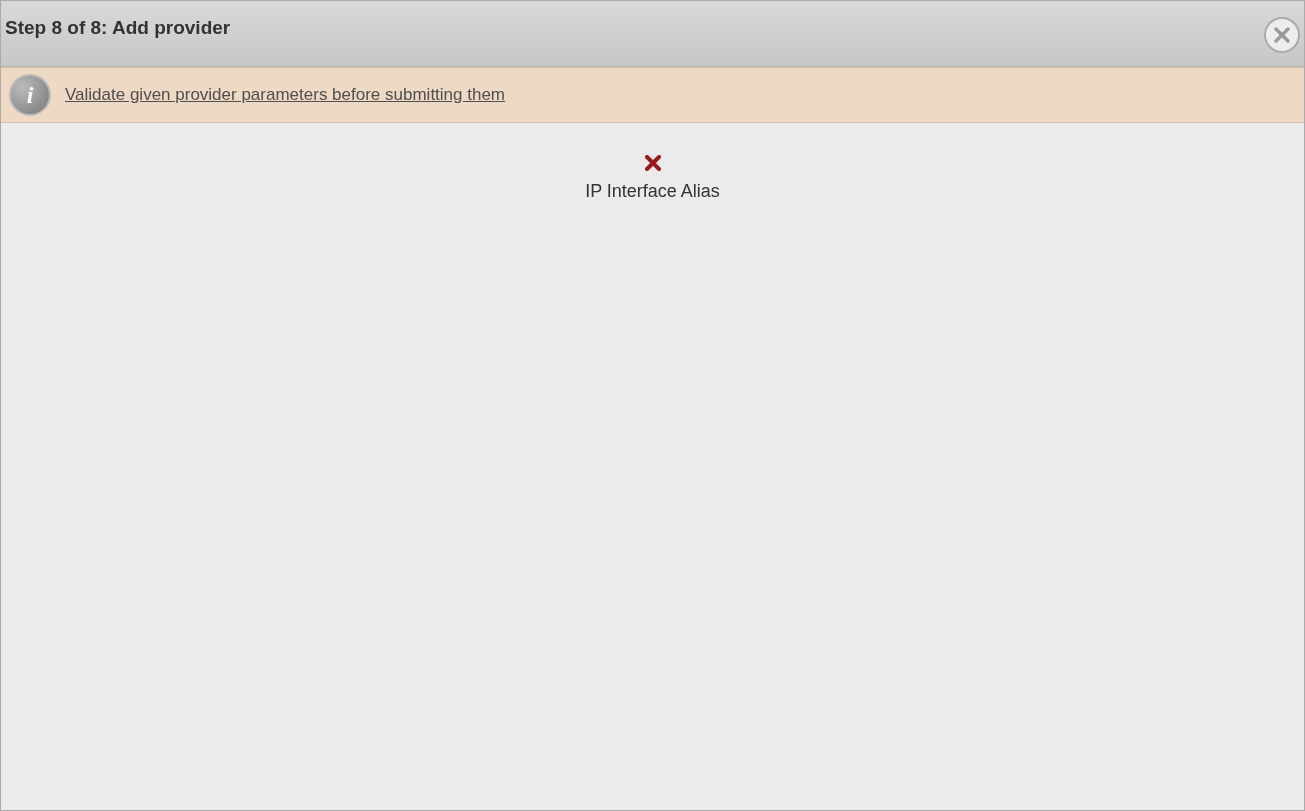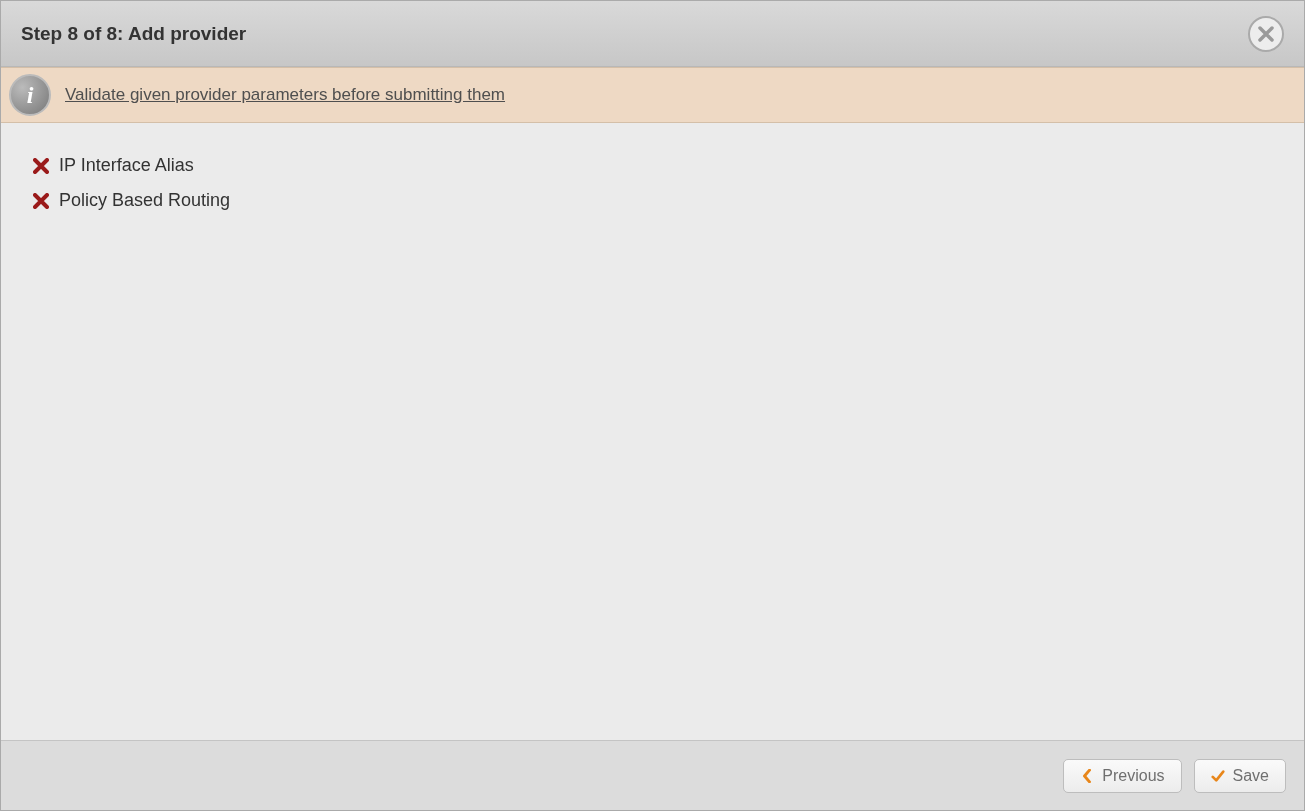--- a/index.html
+++ b/index.html
@@ -23,23 +23,23 @@
       background: #ebebeb;
       border: 1px solid #aaa;
       display: flex;
       flex-direction: column;
     }
 
     
     .dialog-header {
       background: linear-gradient(to bottom, #d9d9d9 0%, #c7c7c7 100%);
       border-bottom: 1px solid #b8b8b8;
-      padding: 16px 20px;
-      display: flex;
-      align-items: center;
+      padding: 16px 4px;
+      display: flex;
+      align-items: flex-start;
       justify-content: space-between;
       height: 66px;
     }
 
     .dialog-title {
       font-size: 19px;
       font-weight: bold;
       color: #333;
     }
 
@@ -106,20 +106,21 @@
       padding: 32px 32px;
       background: #ebebeb;
       overflow: auto;
     }
 
     .val-item {
       display: flex;
       align-items: center;
       gap: 10px;
       margin-bottom: 14px;
+      flex-direction: column;
     }
 
     .val-item .x-icon {
       width: 16px;
       height: 16px;
       display: flex;
       align-items: center;
       justify-content: center;
       color: #9a1a1a;
       font-weight: bold;
@@ -192,46 +193,17 @@
 
     <div class="val-item">
       <span class="x-icon">
         <svg viewBox="0 0 16 16" width="16" height="16">
           <path d="M2 2 L14 14 M14 2 L2 14" stroke="#9a1a1a" stroke-width="4" stroke-linecap="round"></path>
         </svg>
       </span>
       <span class="item-label">IP Interface Alias</span>
     </div>
 
-    <div class="val-item">
-      <span class="x-icon">
-        <svg viewBox="0 0 16 16" width="16" height="16">
-          <path d="M2 2 L14 14 M14 2 L2 14" stroke="#9a1a1a" stroke-width="4" stroke-linecap="round"></path>
-        </svg>
-      </span>
-      <span class="item-label">Policy Based Routing</span>
-    </div>
 
   </div>
 
-  <div class="dialog-footer">
-
-    <div class="btn">
-      <span class="btn-icon orange">
-        <svg viewBox="0 0 12 16" width="10" height="14">
-          <path d="M9 1 L3 8 L9 15" fill="none" stroke="#e8861a" stroke-width="3.5" stroke-linecap="round" stroke-linejoin="round"></path>
-        </svg>
-      </span>
-      <span>Previous</span>
-    </div>
-
-    <div class="btn">
-      <span class="btn-icon orange">
-        <svg viewBox="0 0 16 16" width="16" height="16">
-          <path d="M2 9 L6 13 L14 3" fill="none" stroke="#e8861a" stroke-width="3" stroke-linecap="round" stroke-linejoin="round"></path>
-        </svg>
-      </span>
-      <span>Save</span>
-    </div>
-
-  </div>
 
 </div>
 
 </body></html>

